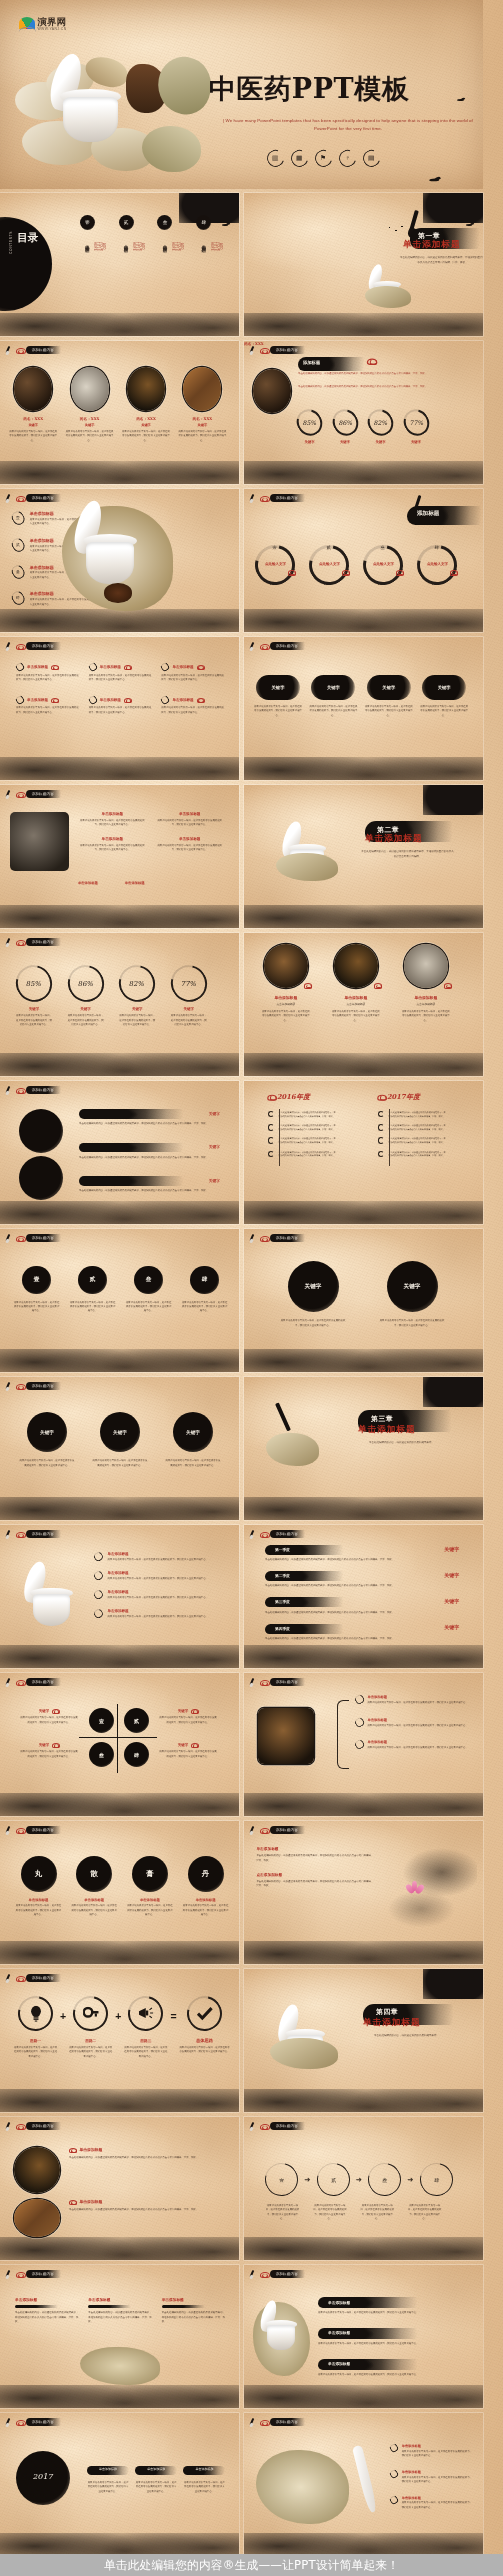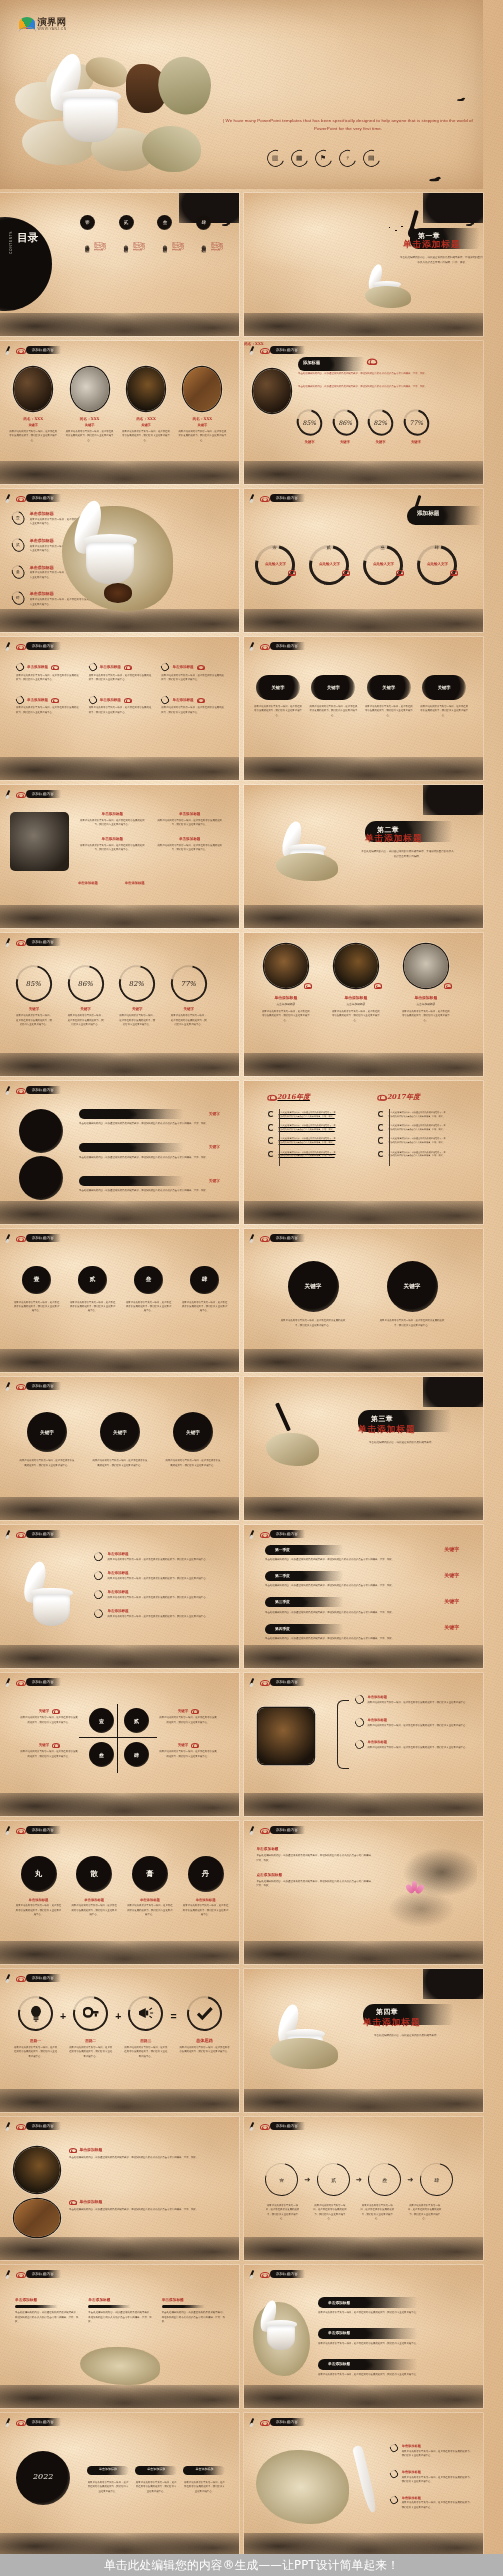--- a/index.html
+++ b/index.html
@@ -236,20 +236,21 @@
     </div>
   </div>
 
   <div class="logo">
     <div class="fan" style="background:conic-gradient(from 200deg at 50% 95%, #e03b2e 0 18%, #f3a618 18% 36%, #2fa35a 36% 54%, #2b7fd4 54% 72%, #8a3fbf 72% 90%, rgba(0,0,0,0) 90%); border-radius:50% 50% 0 0;"></div>
     <div class="arc"></div>
     <div class="lgtext">演界网</div>
     <div class="lgurl">WWW.YANJ.CN</div>
   </div>
 
+  <div id="cover-title">中医药PPT模板</div>
   <div id="cover-sub">| We have many PowerPoint templates that has been specifically designed to help anyone that is stepping into the world of PowerPoint for the very first time.</div>
 
   <div class="cover-icons">
     <div class="cicon">
         <span>▥</span>
       </div>
     <div class="cicon">
         <span>▦</span>
       </div>
     <div class="cicon">
@@ -777,21 +778,21 @@
           <div class="red-t abs" style="font-size:3.7px; right:6.2px; margin-top:-8px;">关键字</div>
           <div class="body-cn-l" style="margin-top:3.7px;">单击此处编辑您的内容，或以通过将您的品质和规范表示，并增加您的图片的水及高低起点击可考自由编辑。江苏、餐饮。</div>
         </div>
       </div>
     </div>
 
     <div class="slide">
       <div class="pbg paper"></div>
         <div class="bottom-ink"></div>
       <div class="abs" style="left:23.5px; top:11px; display:flex; gap:42px;">
-        <div style="width:68px; position:relative;text-decoration:underline;">
+        <div style="width:68px; position:relative;">
           <div style="display:flex; align-items:center; gap:2.5px;">
               <span class="stamp" style="transform:scale(1.2);"></span>
               <span class="red-t" style="font-size:6.8px; font-style:italic;">2016年度</span>
             </div>
           <div class="tl-line" style="left:11px; top:17.3px; height:57px;"></div>
           <div style="margin-top:8.7px;">
             <div style="display:flex; gap:4.3px; margin-bottom:5.6px;">
                 <div class="tl-node" style="flex:none;"></div>
                 <div class="body-cn-l" style="flex:1; font-size:2.1px;">单击此处编辑您的内容，或以通过将您的品质和规范表示，并增加您的图片的水及高低起点击可考自由编辑。江苏、餐饮。</div>
               </div>
@@ -1365,21 +1366,21 @@
 
     <div class="slide">
       <div class="pbg paper"></div>
         <div class="bottom-ink"></div>
       <div class="hdr">
         <div class="brush-pen"></div>
         <div class="cloudmark"></div>
         <div class="hdr-bar">添加标题内容</div>
       </div>
       <div class="abs" style="left:16px; top:38px; width:54px; height:54px; border-radius:50%; background:radial-gradient(circle at 46% 46%,#120d0a 0 64%,rgba(18,13,10,.6) 80%,rgba(0,0,0,0) 92%);"></div>
-      <div class="abs" style="left:33px; top:59px; color:#f6efe4; font-size:8px; font-style:italic; font-family:'DejaVu Serif',serif;">2022</div>
+      <div class="abs" style="left:33px; top:59px; color:#f6efe4; font-size:8px; font-style:italic; font-family:'DejaVu Serif',serif;">2017</div>
       <div class="abs" style="left:87px; top:53px; display:flex; gap:6.2px;">
         <div style="width:42px; text-align:center;">
           <div class="ink-swash" style="position:relative; width:42px; height:9.3px; border-radius:5px;"></div>
           <div class="abs" style="margin-top:-8px; width:42px; color:#f4eee3; font-size:3px;">单击添加标题</div>
           <div class="body-cn" style="margin-top:5.6px;">用客户现有思考引导您每一项目，最户需在思考引发展的最效力，我们提供专业化客户服中心。</div>
         </div>
         <div style="width:42px; text-align:center;">
           <div class="ink-swash" style="position:relative; width:42px; height:9.3px; border-radius:5px;"></div>
           <div class="abs" style="margin-top:-8px; width:42px; color:#f4eee3; font-size:3px;">单击添加标题</div>
           <div class="body-cn" style="margin-top:5.6px;">用客户现有思考引导您每一项目，最户需在思考引发展的最效力，我们提供专业化客户服中心。</div>

